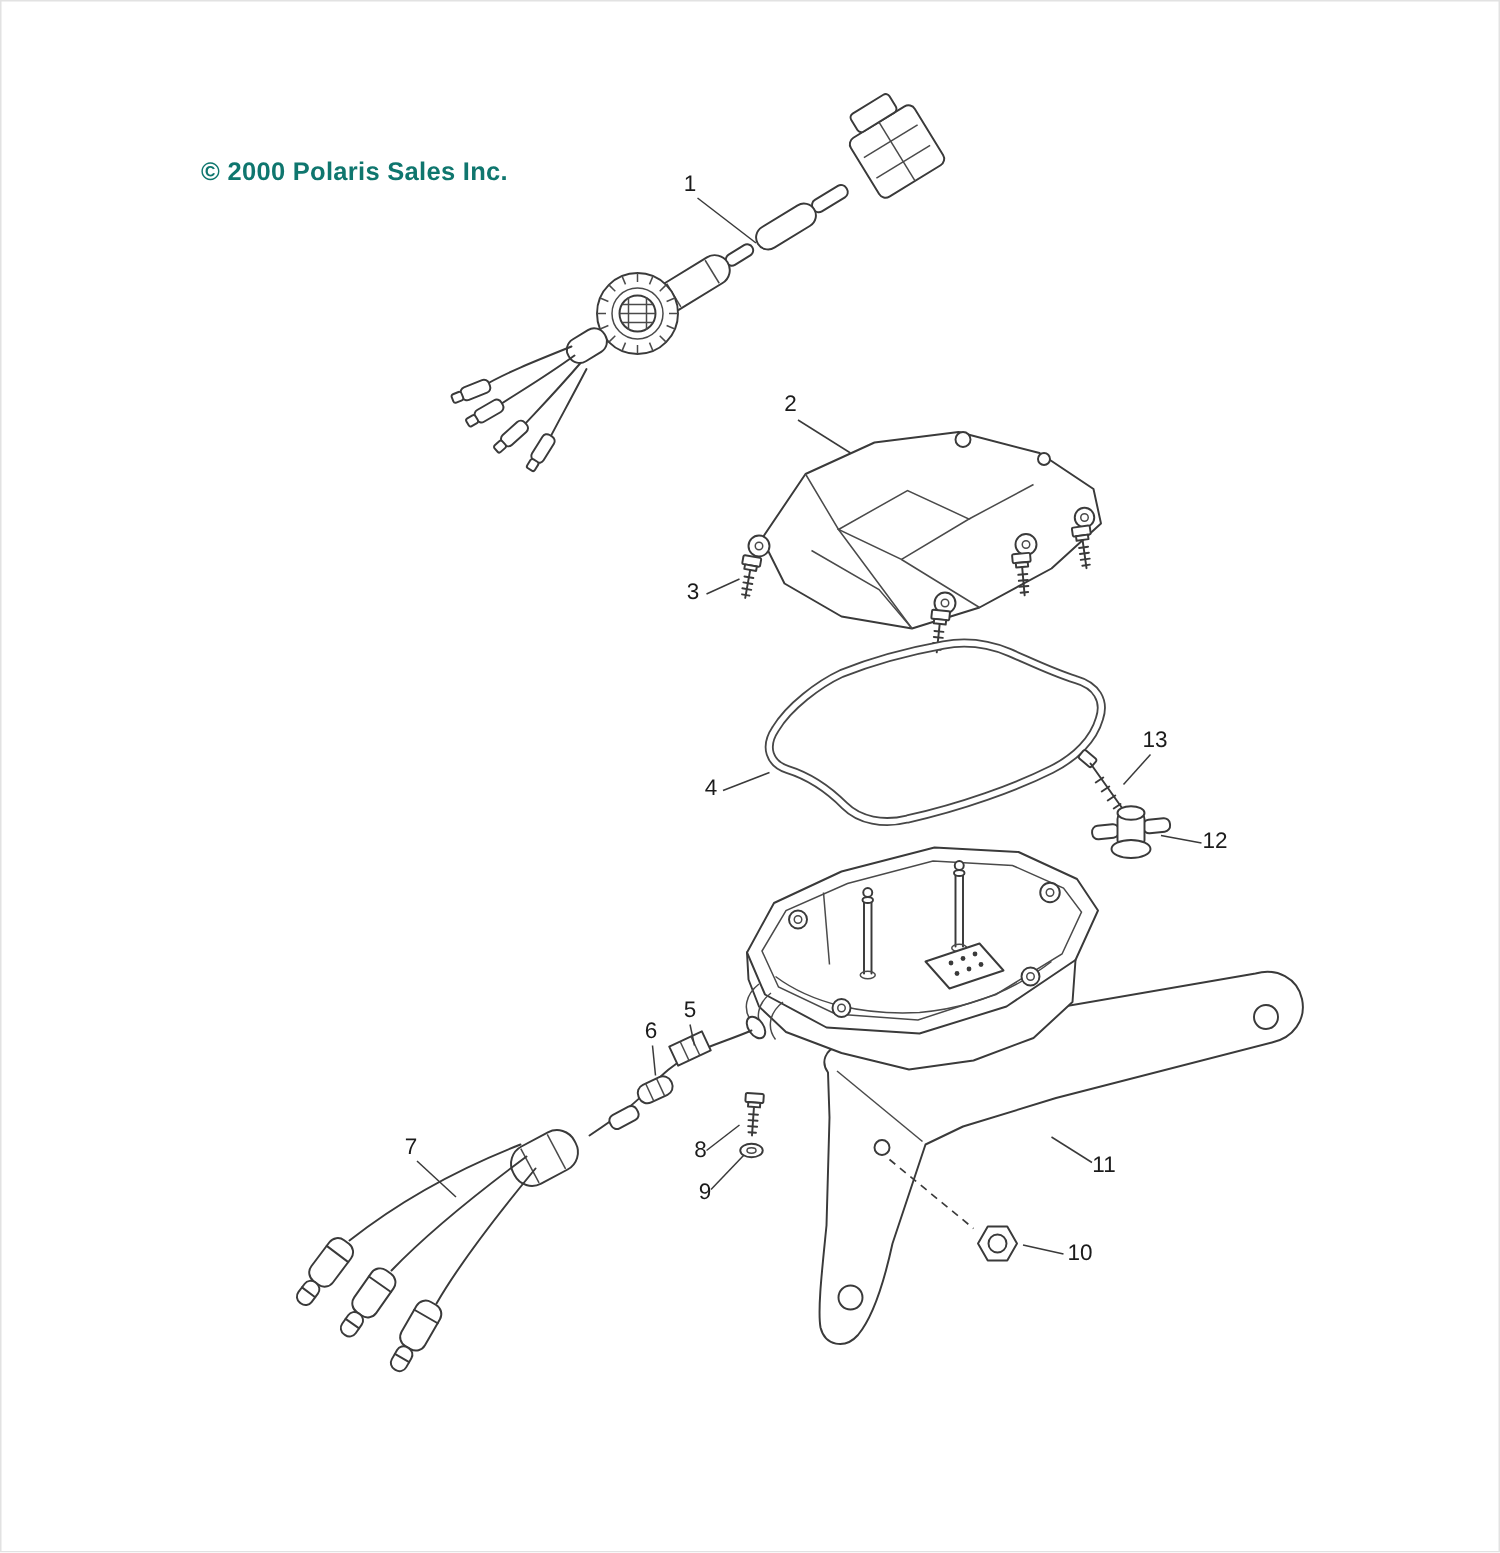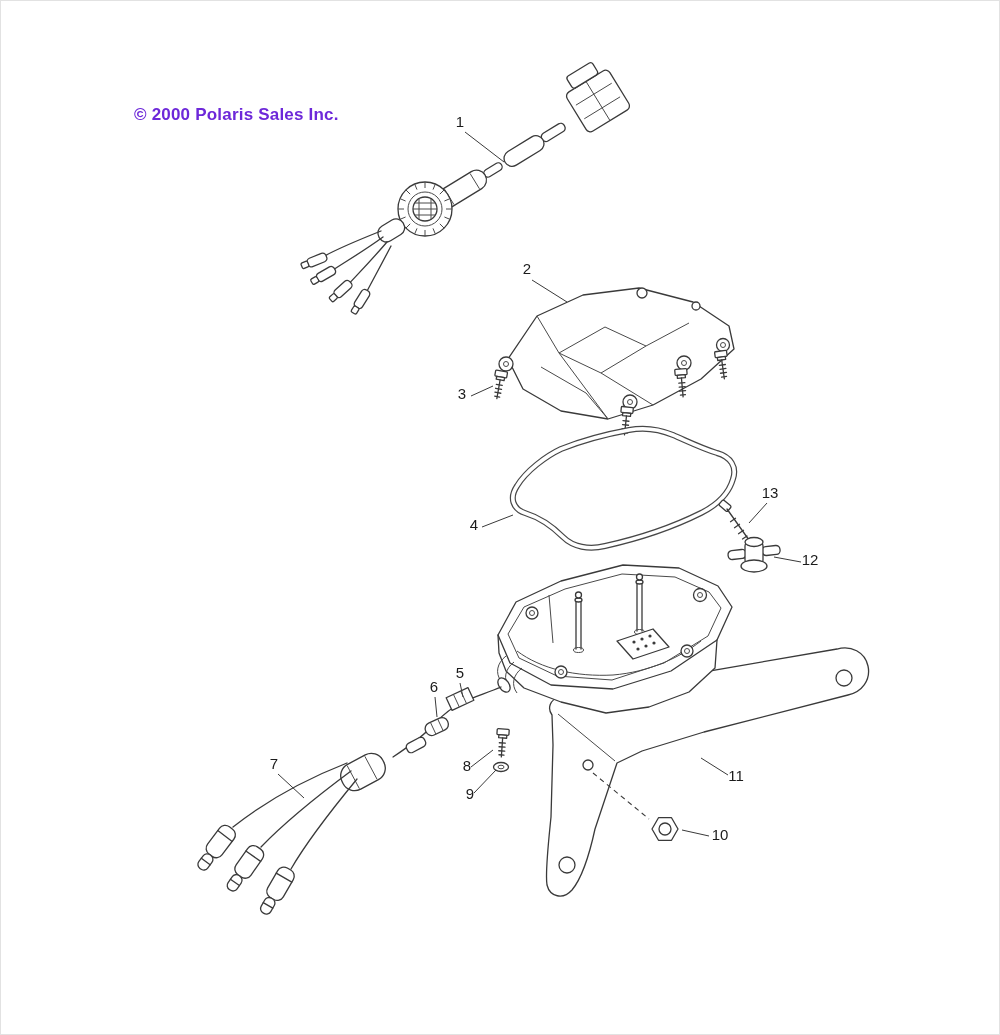--- a/index.html
+++ b/index.html
@@ -10,21 +10,21 @@
     border:1px solid #e2e2e2;
     box-sizing:border-box;
     font-family:"Liberation Sans",sans-serif;
     overflow:hidden;
   }
   .copyright{
     position:absolute;
     left:133px;top:104px;
     font-size:17px;
     font-weight:600;
-    color:#6d28d9;
+    color:#0f766e;
     letter-spacing:.2px;
   }
   svg.diagram{position:absolute;left:0;top:0;}
   svg.diagram *{vector-effect:non-scaling-stroke;}
   .ln{stroke:#3a3a3a;stroke-width:1.3;fill:none;stroke-linecap:round;stroke-linejoin:round;}
   .fw{stroke:#3a3a3a;stroke-width:1.3;fill:#ffffff;stroke-linecap:round;stroke-linejoin:round;}
   .thin{stroke:#4a4a4a;stroke-width:1;fill:none;}
   .dbl-out{stroke:#474747;stroke-width:6;fill:none;stroke-linejoin:round;}
   .dbl-in{stroke:#ffffff;stroke-width:3.6;fill:none;stroke-linejoin:round;}
   .dot{fill:#3a3a3a;stroke:none;}

